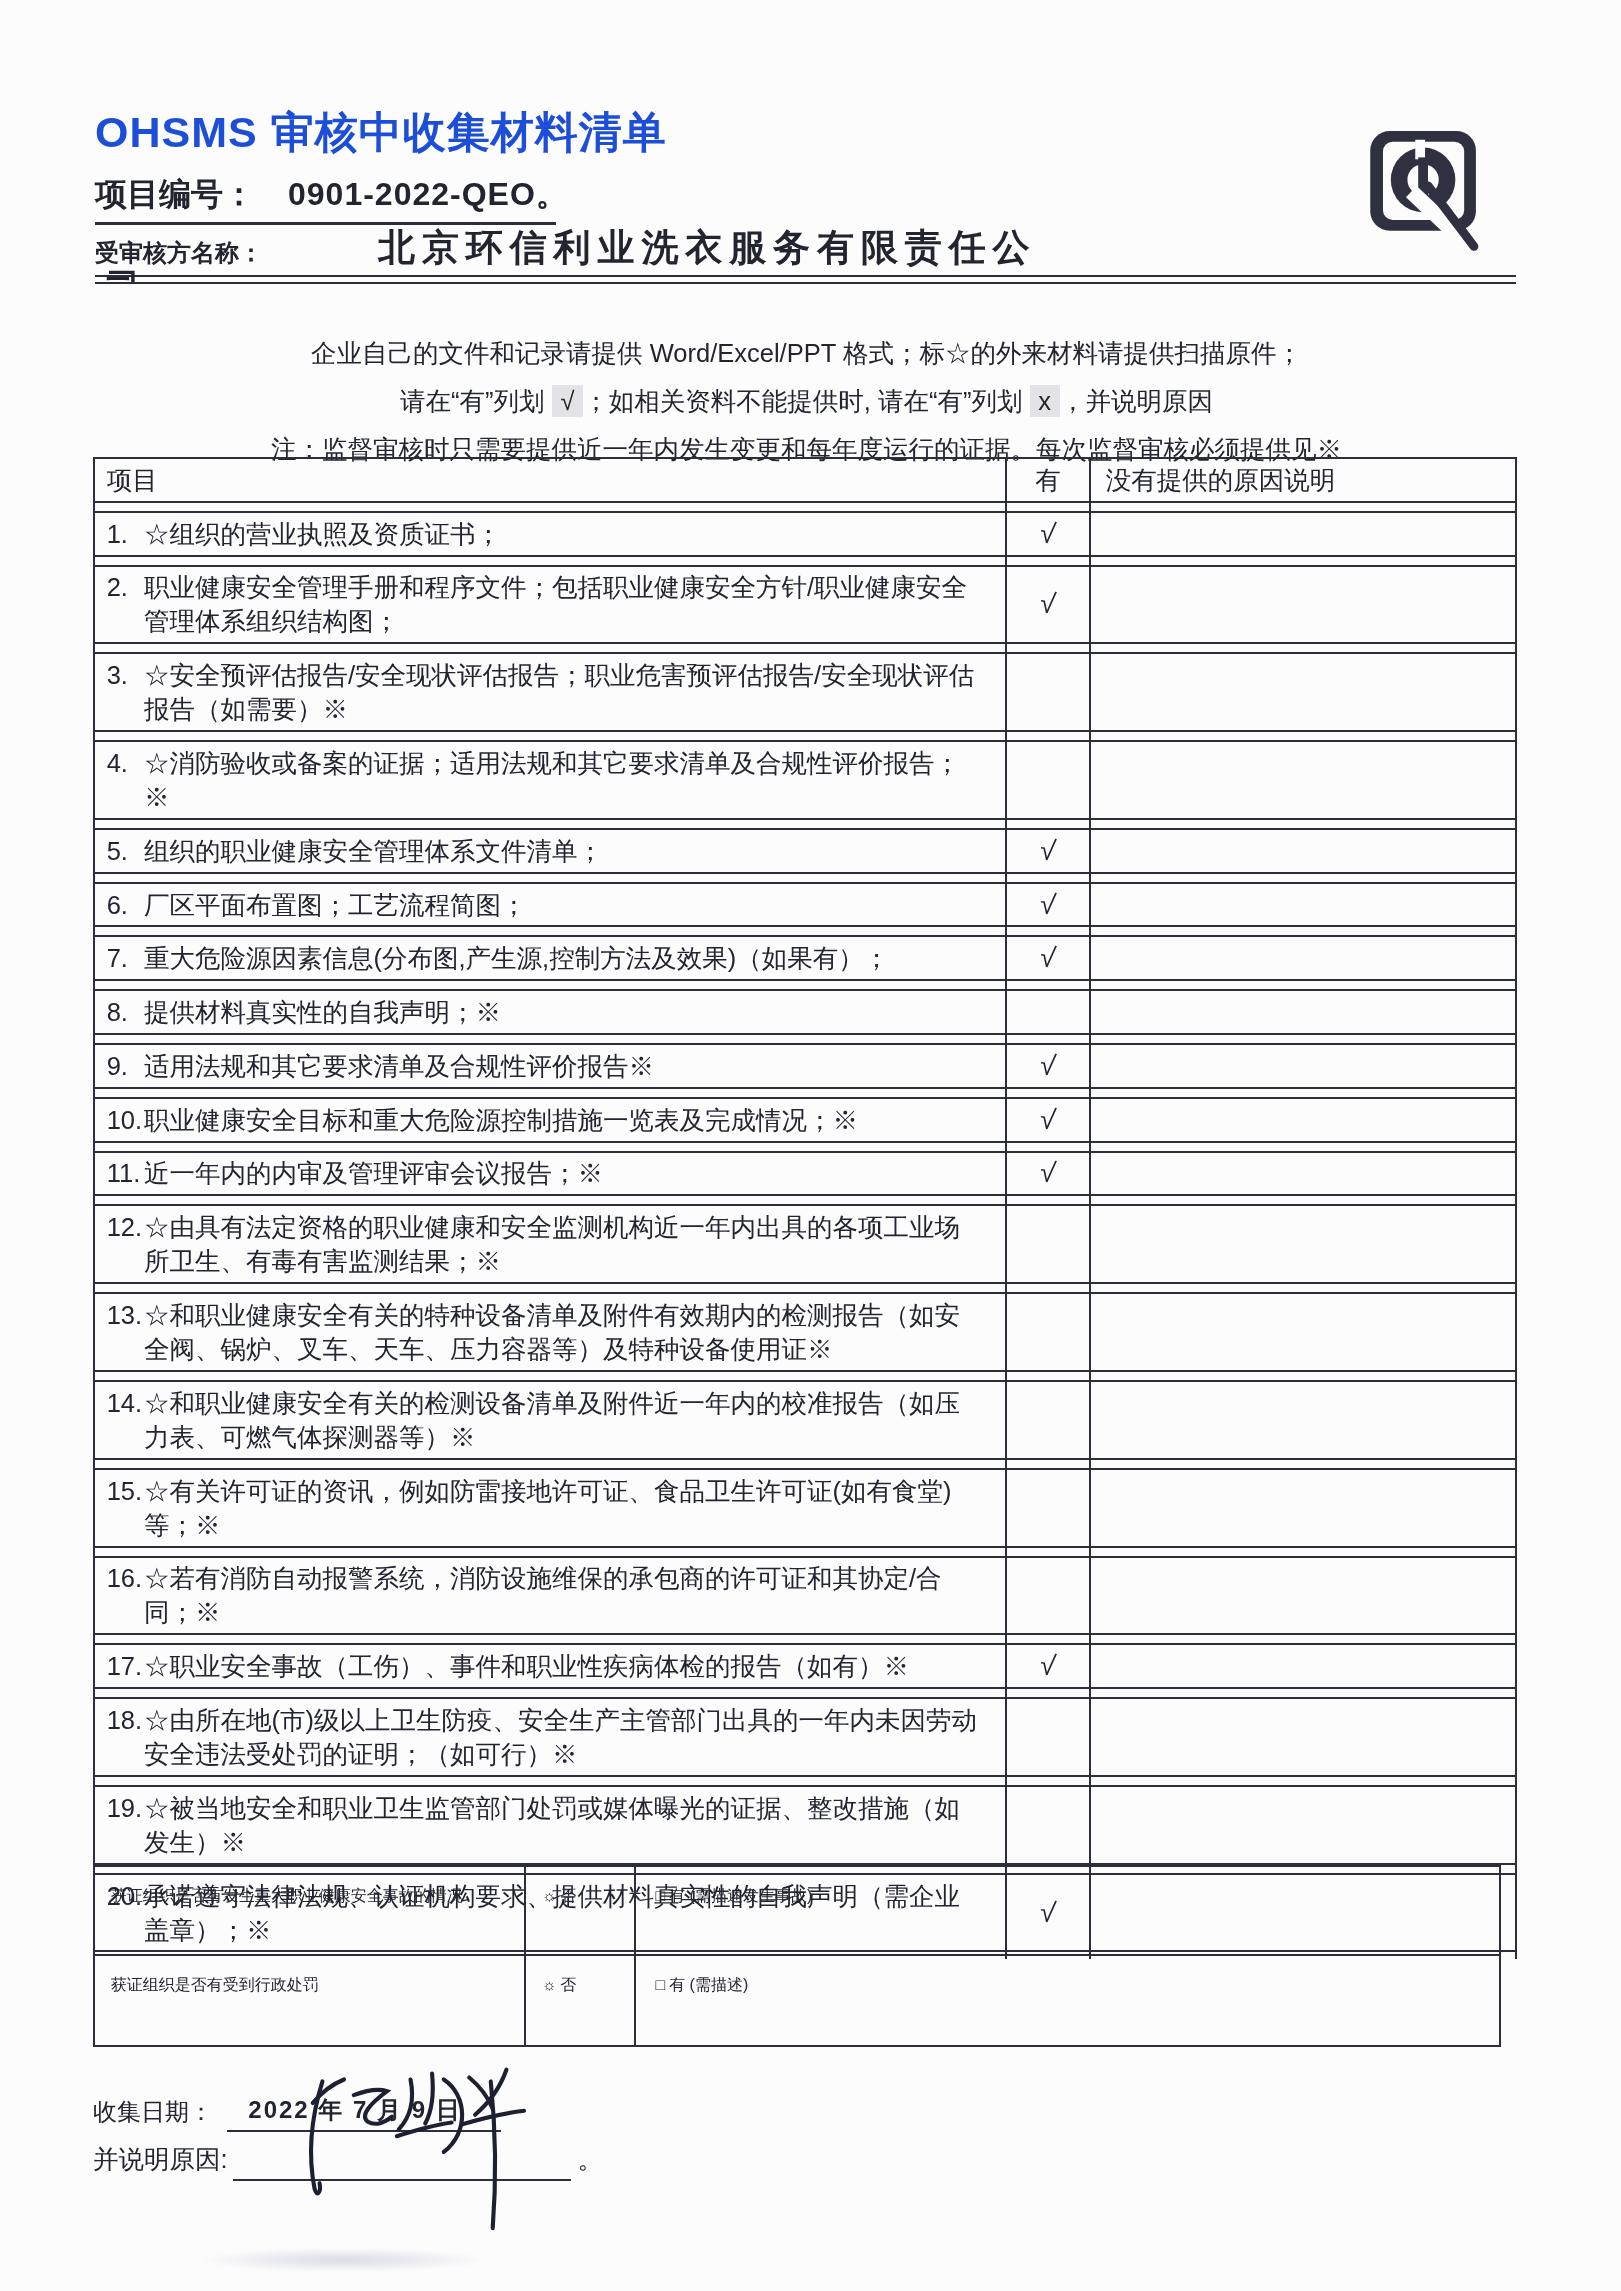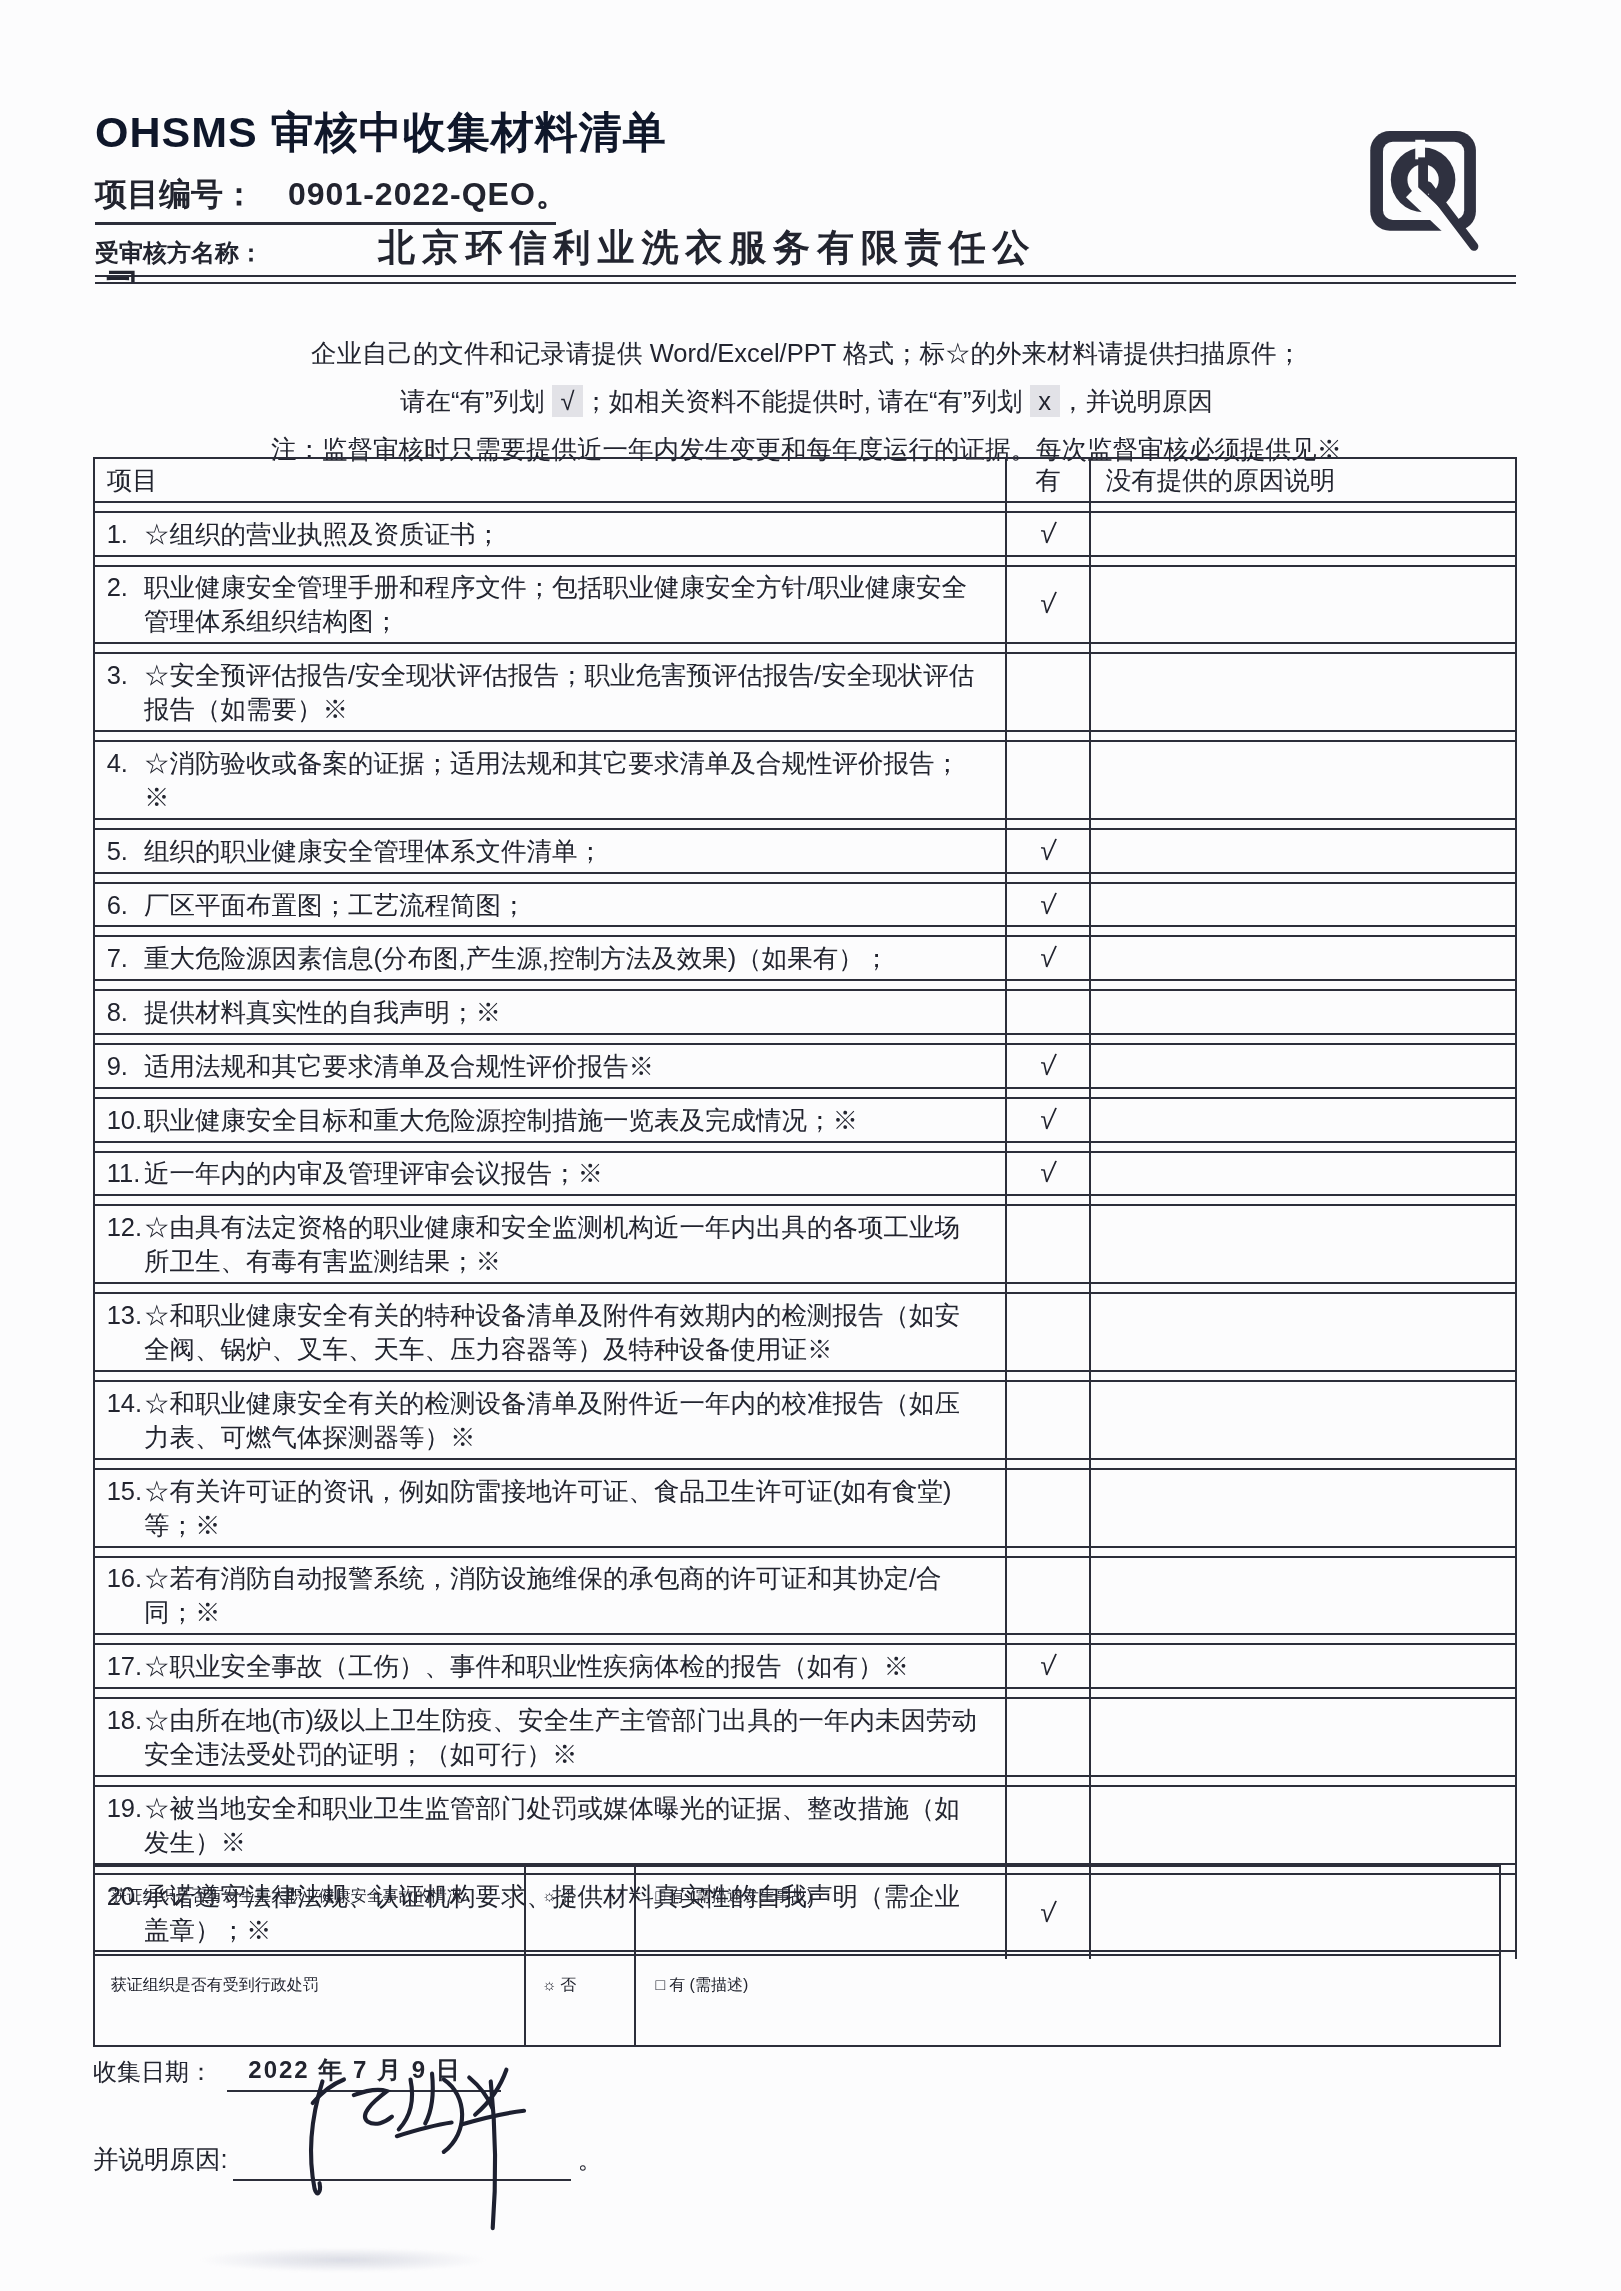--- a/index.html
+++ b/index.html
@@ -16,21 +16,21 @@
     margin:0 auto;
     background:var(--paper);
     color:var(--ink);
     font-family:"Liberation Sans", sans-serif;
     overflow:hidden;
   }
   
   .logo{position:absolute;left:1368px;top:129px;width:118px;height:135px;}
   .page-title{
     position:absolute;left:95px;top:104px;margin:0;
-    font-size:43px;font-weight:bold;letter-spacing:1px;color:#0f172a;
+    font-size:43px;font-weight:bold;letter-spacing:1px;color:#1d4ed8;
   }
   .project-line{
     position:absolute;left:95px;top:173px;width:461px;
     border-bottom:3.9px solid var(--ink2);padding-bottom:4.9px;
     font-size:32px;font-weight:bold;white-space:nowrap;
   }
   .project-line .fl-value{margin-left:33px;letter-spacing:1px;}
   .auditee-line{
     position:absolute;left:95px;top:223px;width:1421px;
     display:flex;align-items:flex-end;
@@ -80,21 +80,21 @@
   .sum-row:first-child{border-top:2px solid var(--ink2);}
   .s-q{width:431px;border-right:2px solid var(--ink2);padding:10.8px 11.8px 0 15.7px;}
   .s-no{width:110px;border-right:2px solid var(--ink2);padding:10.8px 0 0 15.7px;white-space:nowrap;}
   .s-yes{flex:1;padding:10.8px 0 0 19.6px;}
   .opt-marker{margin-right:3.9px;}
   
   .date-line{position:absolute;left:93px;top:2054px;font-size:24px;display:flex;align-items:flex-end;}
   .date-line .fl-label{padding-bottom:3.9px;}
   .date-value{
     margin-left:13.7px;border-bottom:2.9px solid var(--ink2);
-    padding:0 39px 3.9px 21.6px;letter-spacing:2px;font-weight:bold;
+    padding:0 39px 3.9px 21.6px;letter-spacing:2px;font-weight:bold;margin-top:40px;
   }
   .sign-line{position:absolute;left:93px;top:2142px;font-size:25.5px;display:flex;align-items:flex-end;}
   .sign-line .fl-label{padding-bottom:3.9px;}
   .sign-underline{width:338px;border-bottom:2px solid var(--ink2);height:35px;margin-left:5.9px;}
   .sign-period{padding-bottom:3.9px;margin-left:5.9px;}
   .signature-svg{position:absolute;left:289px;top:2056px;width:245px;height:181px;z-index:3;}
   .smudge{
     position:absolute;left:201px;top:2248px;width:284px;height:23.5px;
     background:radial-gradient(ellipse at center, rgba(168,172,192,.40), rgba(168,172,192,0) 72%);
     filter:blur(1px);

